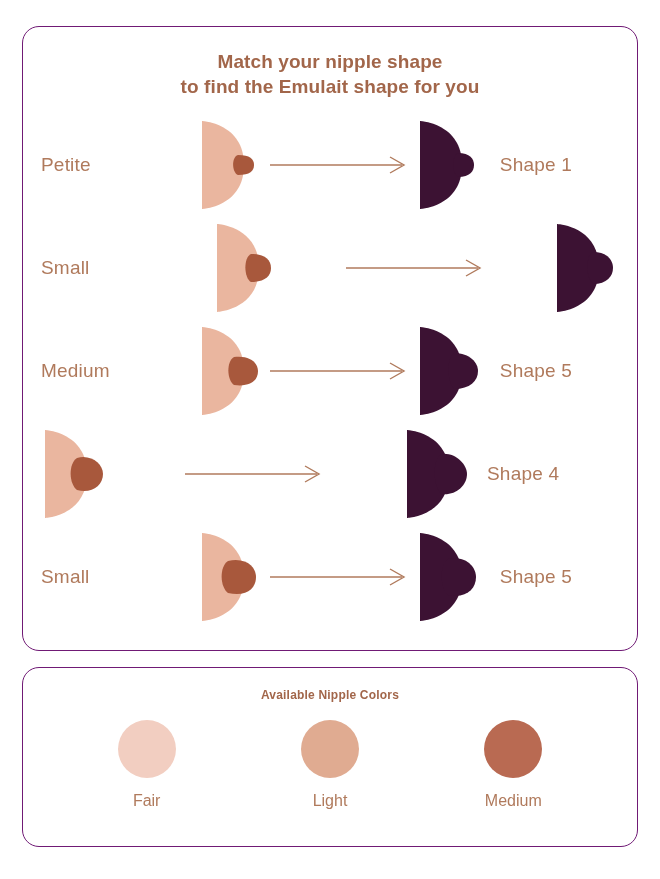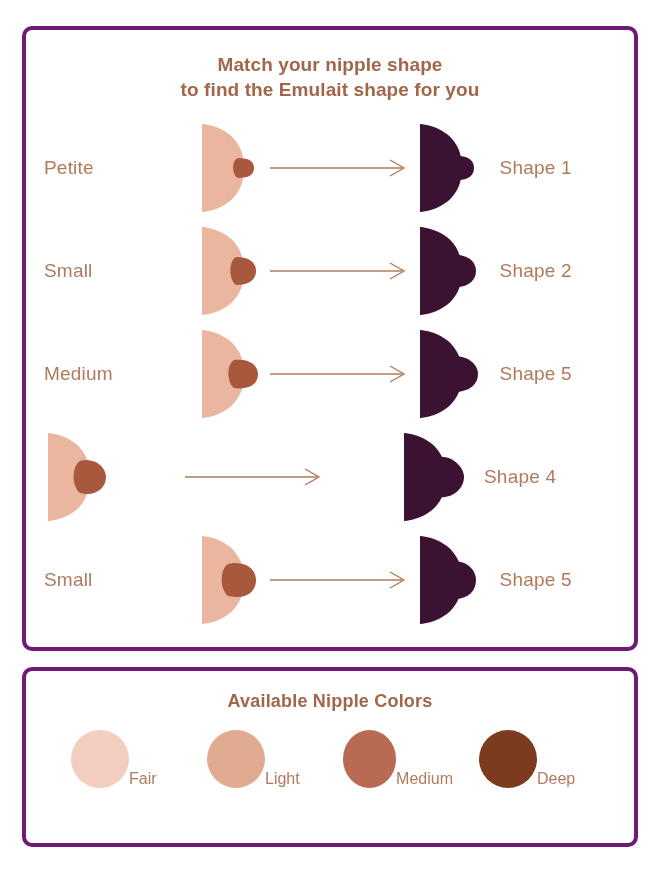--- a/index.html
+++ b/index.html
@@ -17,22 +17,22 @@
   .page {
     width: 660px;
     height: 879px;
     position: relative;
     box-sizing: border-box;
     padding: 26px 22px 16px 22px;
   }
 
   
   .card {
-    border: 4px solid #701a75;
-    border-radius: 10px;
+    border: 1px solid #701a75;
+    border-radius: 17px;
     box-sizing: border-box;
     background: #ffffff;
   }
   .match-card {
     height: 625px;
     padding: 22px 18px 10px 18px;
     position: relative;
   }
   .match-title {
     text-align: center;
@@ -97,34 +97,35 @@
   
   .colors-card {
     height: 180px;
     margin-top: 16px;
     padding: 18px 14px 10px 14px;
     box-sizing: border-box;
   }
   .colors-title {
     text-align: center;
     font-weight: bold;
-    font-size: 18px;
+    font-size: 12px;
     color: #a2664a;
     margin: 2px 0 18px 0;
     letter-spacing: 0.2px;
   }
   .swatch-row {
     display: flex;
     justify-content: space-around;
     align-items: flex-start;
     padding: 0 18px;
   }
   .swatch-item {
     display: flex;
-    align-items: flex-end;
+    flex-direction: column;
+    align-items: center;
     width: 110px;
   }
   .swatch {
     width: 58px;
     height: 58px;
     border-radius: 50%;
   }
   .swatch-label {
     margin-top: 14px;
     font-size: 16px;
@@ -181,21 +182,20 @@
             <line x1="0" y1="10" x2="132" y2="10" stroke="#b07a5c" stroke-width="1.4"></line>
             <polyline points="120,2 134,10 120,18" fill="none" stroke="#b07a5c" stroke-width="1.4"></polyline>
           </svg>
         </div>
         <div class="dark-cell">
           <svg width="66" height="92" viewBox="0 0 66 92">
             <path d="M4 2 L4 90 C4 90 46 88 46 46 C46 4 4 2 4 2 Z" fill="#3c1233"></path>
             <path d="M40 30 C54 30 60 38 60 46 C60 54 54 62 40 62 C33 56 32 34 40 30 Z" fill="#3c1233"></path>
           </svg>
         </div>
-        <div class="label-right">Shape 2</div>
       </div>
 
       <div class="row">
         <div class="label-left">Medium</div>
         <div class="shape-cell">
           <svg width="66" height="92" viewBox="0 0 66 92">
             <path d="M4 2 L4 90 C4 90 46 88 46 46 C46 4 4 2 4 2 Z" fill="#eab69f"></path>
             <path d="M36 32 C52 30 60 38 60 46 C60 56 52 62 36 60 C29 55 28 37 36 32 Z" fill="#a8583c"></path>
           </svg>
         </div>
@@ -274,22 +274,18 @@
       <div class="swatch-item">
         <div class="swatch" style="background:#e0ab91"></div>
         <div class="swatch-label">Light</div>
       </div>
 
       <div class="swatch-item">
         <div class="swatch" style="background:#b96a52"></div>
         <div class="swatch-label">Medium</div>
       </div>
 
-      <div class="swatch-item">
-        <div class="swatch" style="background:#7c3b1e"></div>
-        <div class="swatch-label">Deep</div>
-      </div>
 
 
     </div>
   </div>
 
 </div>
 
 </body></html>

